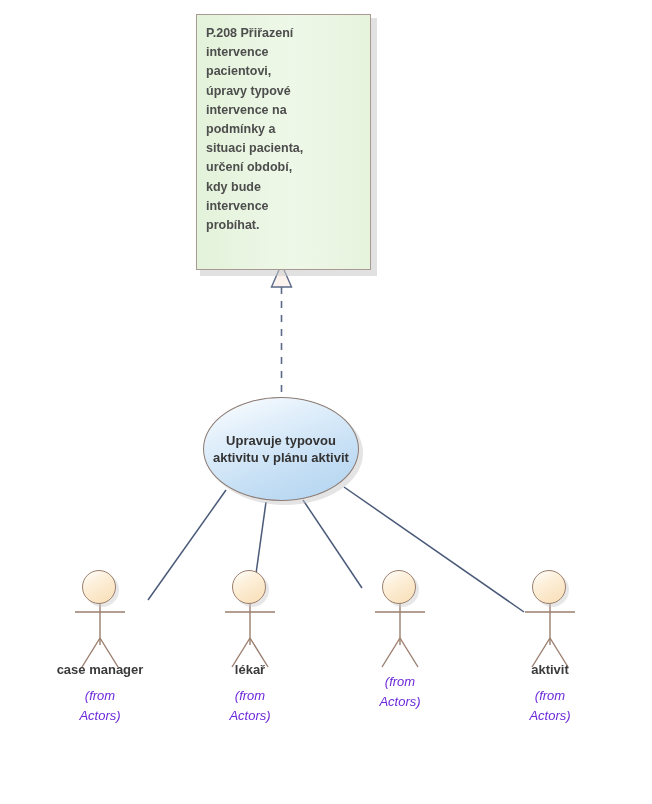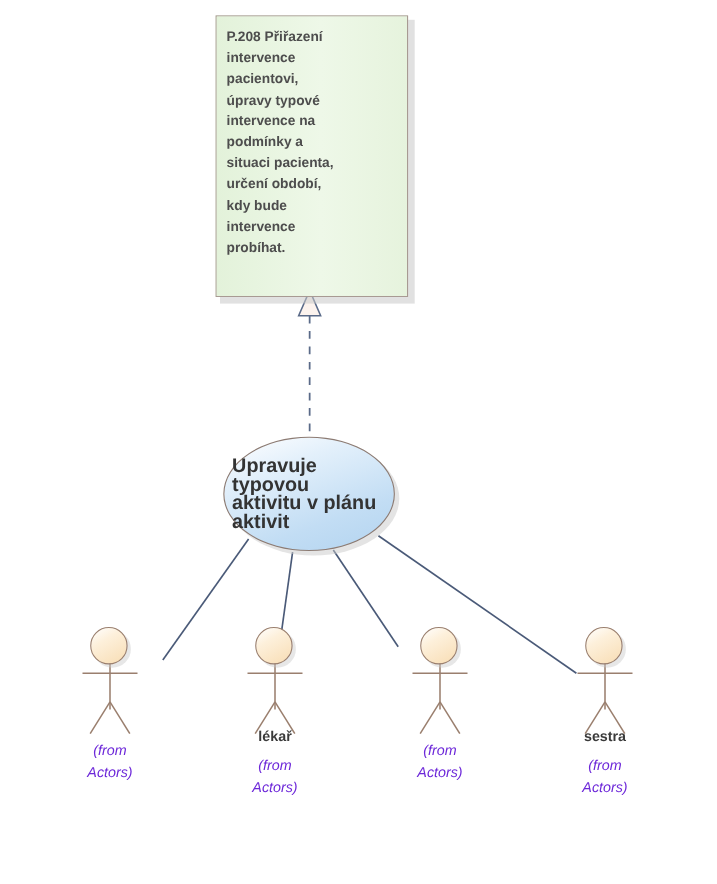--- a/index.html
+++ b/index.html
@@ -123,23 +123,24 @@
     border-radius: 50%;
     border: 1.6px solid #8c7b73;
     background: linear-gradient(160deg, #ffffff 0%, #e3f0fb 28%, #c2ddf4 70%, #b3d4f0 100%);
     box-sizing: border-box;
     display: flex;
     align-items: center;
     justify-content: center;
   }
   .usecase-label {
     font-family: "Liberation Sans", sans-serif;
-    font-size: 18px;
+    font-size: 13px;
     font-weight: bold;
     color: #333333;
+    text-align: center;
     line-height: 17px;
     white-space: pre-line;
     padding: 0 7px;
   }
   
   .actor {
     position: absolute;
     width: 150px;
     text-align: center;
   }
@@ -262,20 +263,21 @@
       <div class="usecase-label">Upravuje typovou
 aktivitu v  plánu aktivit</div>
     </div>
   </div>
 
   <div class="actor" style="left:25px; top:568px;">
     <div class="actor-fig">
       <div class="actor-head-shadow"></div>
       <div class="actor-head"></div>
     </div>
+    <div class="actor-name">case manager</div>
     <div class="actor-from">(from
 Actors)</div>
   </div>
 
   <div class="actor" style="left:175px; top:568px;">
     <div class="actor-fig">
       <div class="actor-head-shadow"></div>
       <div class="actor-head"></div>
     </div>
     <div class="actor-name">lékař</div>
@@ -290,18 +292,18 @@
     </div>
     <div class="actor-from">(from
 Actors)</div>
   </div>
 
   <div class="actor" style="left:475px; top:568px;">
     <div class="actor-fig">
       <div class="actor-head-shadow"></div>
       <div class="actor-head"></div>
     </div>
-    <div class="actor-name">sestra</div>
+    <div class="actor-name">aktivit</div>
     <div class="actor-from">(from
 Actors)</div>
   </div>
 
 </div>
 
 </body></html>

